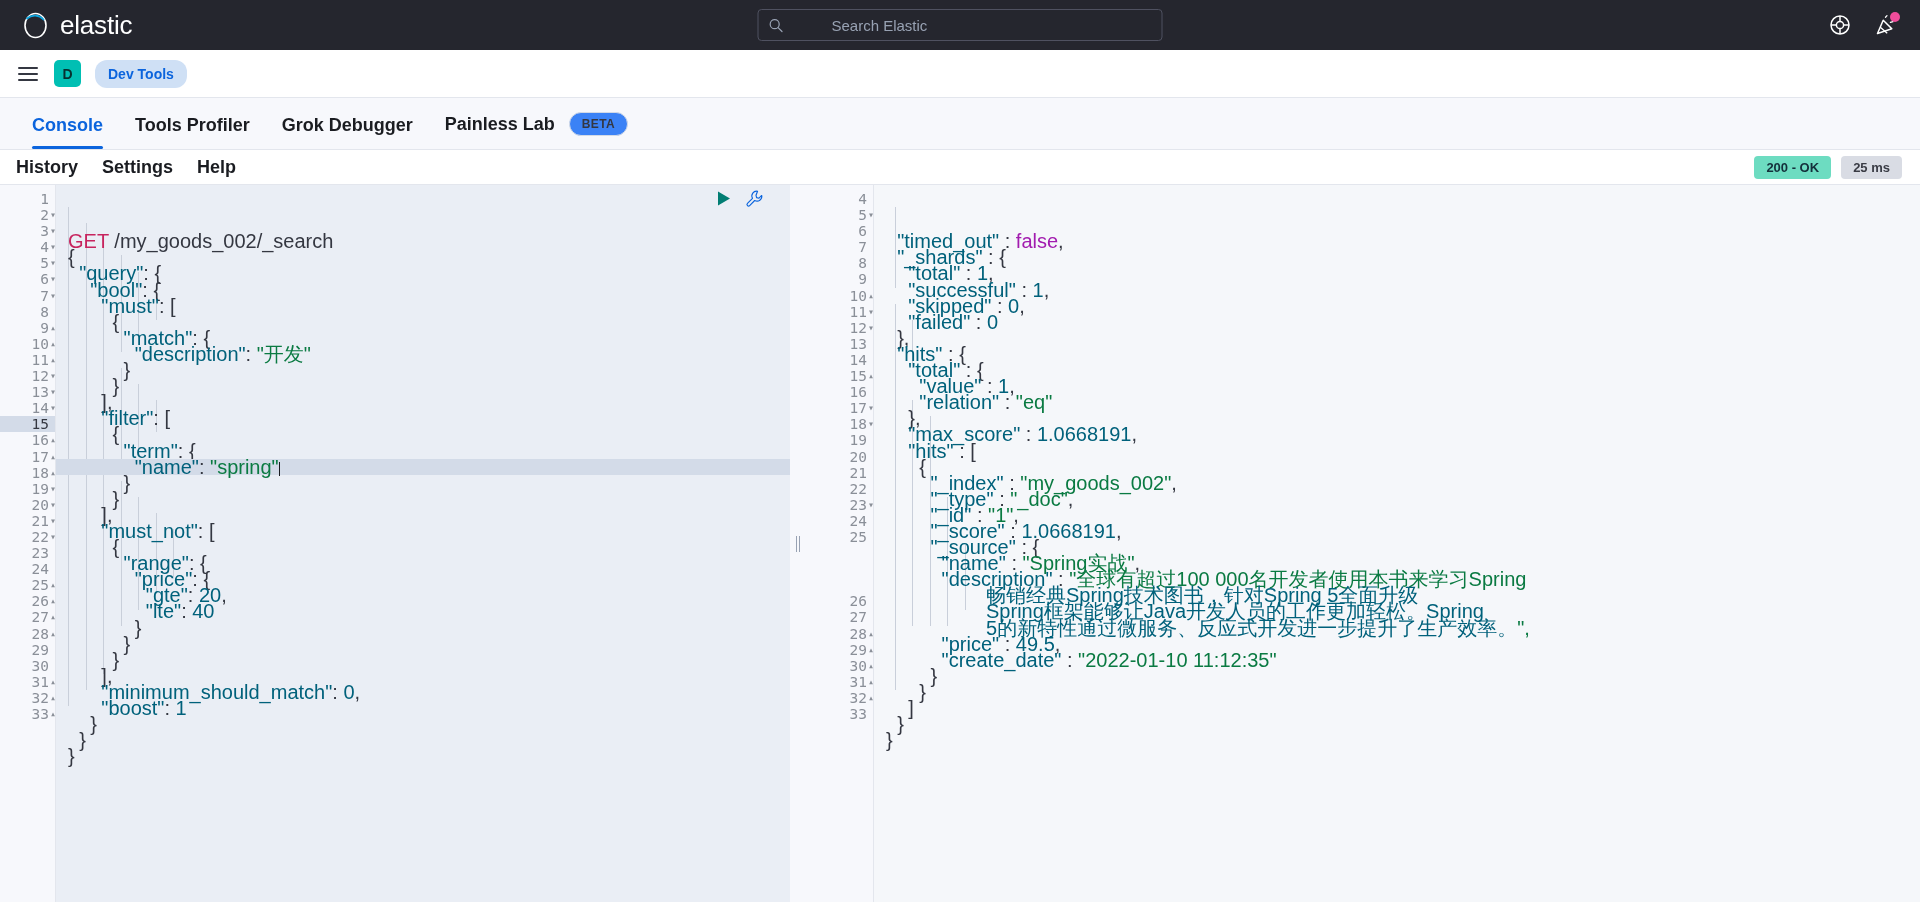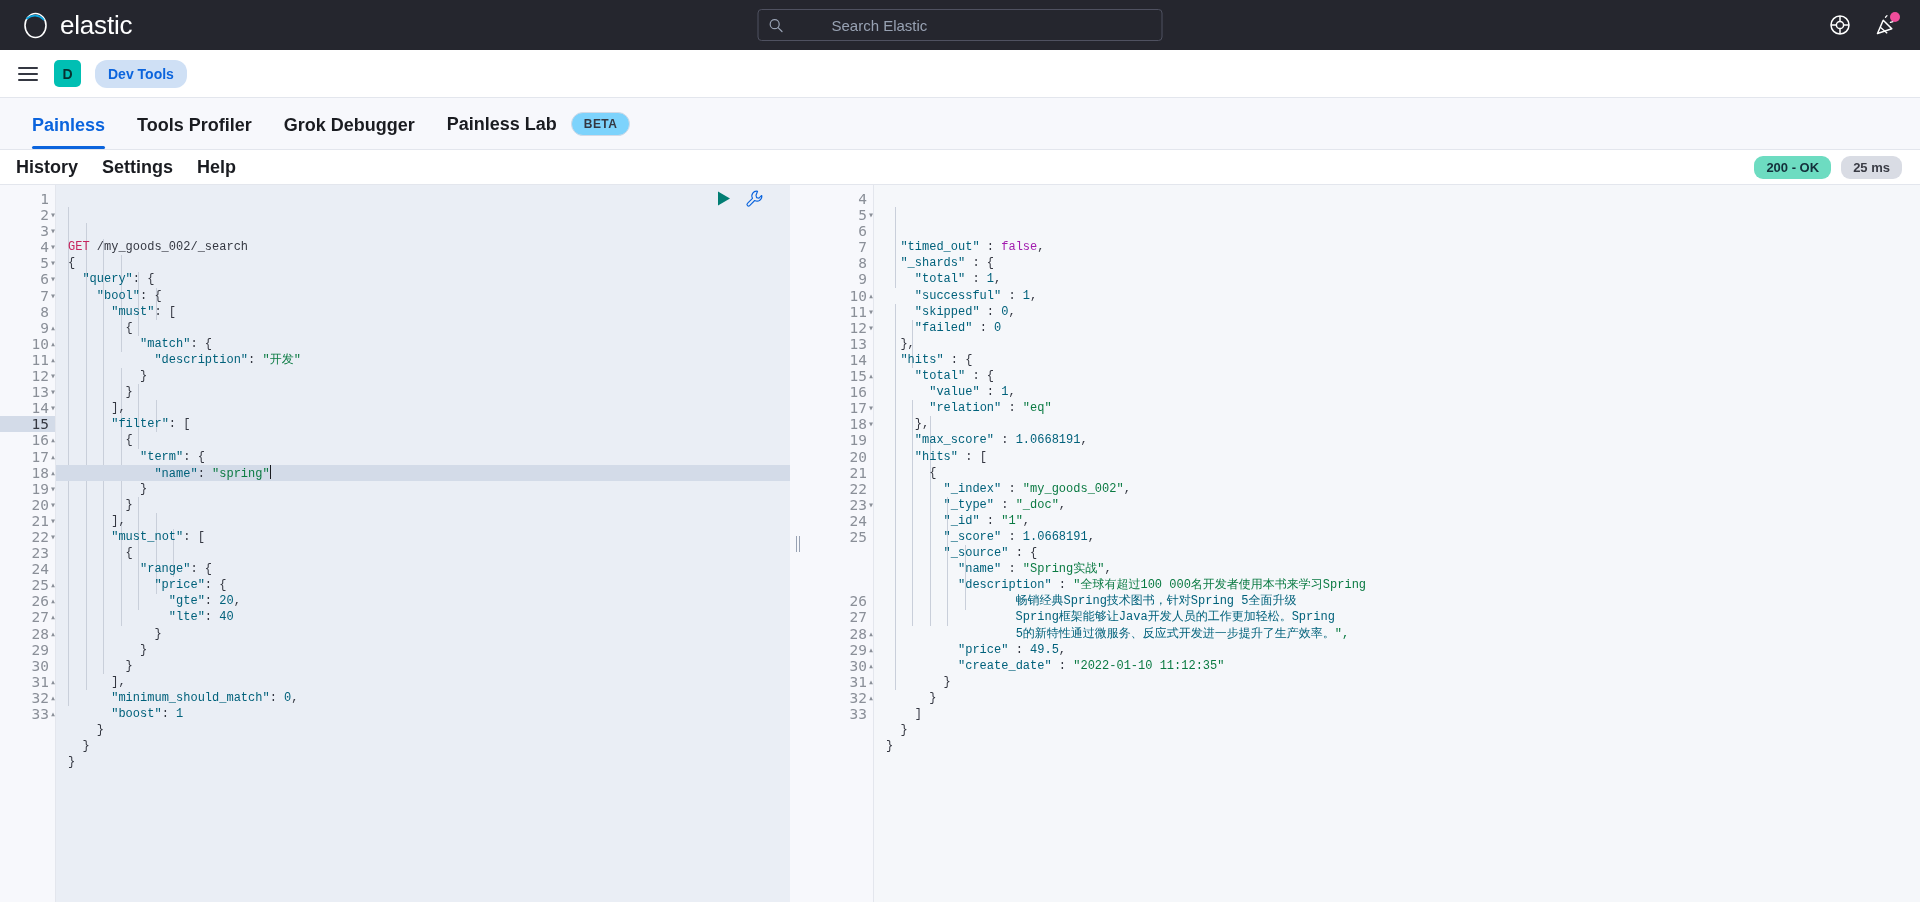--- a/index.html
+++ b/index.html
@@ -80,39 +80,39 @@
     cursor:pointer;
   }
   .tab.active { color:#0b64dd; }
   .tab.active::after {
     content:""; position:absolute; left:16px; right:16px; bottom:0;
     height:3px; background:#0b64dd; border-radius:2px;
   }
   .beta-badge {
     font-size:12px; font-weight:bold; color:#343741;
     border:1px solid #d3dae6; border-radius:20px;
-    padding:4px 12px; background:#7dd3fc; letter-spacing:0.4px;
+    padding:4px 12px; background:#3b82f6; letter-spacing:0.4px;
   }
 
   
   .sub-toolbar {
     height:34px; background:#fff;
     display:flex; align-items:center;
     padding:0 18px 0 10px;
     position:relative;
   }
   .sub-links { display:flex; gap:24px; padding-left:6px; }
   .sub-link {
     font-size:18px; font-weight:bold; color:#1a1c21; cursor:pointer;
   }
   .status-group {
     margin-left:auto; display:flex; align-items:center; gap:10px;
   }
   .status-pill {
-    font-size:13px; font-weight:bold; border-radius:9px;
+    font-size:13px; font-weight:bold; border-radius:4px;
     padding:4px 12px; color:#14303b;
   }
   .status-ok { background:#6ddcc1; }
   .status-time { background:#d9dce4; color:#3a3c45; }
 
   
   .split {
     display:flex; height:calc(902px - 50px - 48px - 52px - 34px);
     background:#f5f7fa;
     border-top:1px solid #e3e6ed;
@@ -144,23 +144,23 @@
     padding-right:6px; position:relative; white-space:nowrap;
   }
   .gutter-row .fold {
     position:absolute; right:-1px; top:0; width:10px;
     color:#8a8f98; font-size:10px; line-height:16.1px;
   }
   .gutter-row.hl { background:#d3dbe8; color:#343741; }
 
   .code {
     flex:1; position:relative;
-    padding-top:6px; padding-left:12px;
-    font-family:Liberation Mono, monospace;
-    font-size:12px; line-height:16.1px;
+    padding-left:12px;
+    font-family:Liberation Sans, sans-serif;
+    font-size:20px; line-height:16.1px;
     white-space:pre; color:#00617b;
     overflow:hidden;
   }
   .code .row { height:16.1px; position:relative; }
   .code .row.hl {
     background:#d3dbe8;
     margin-left:-12px; padding-left:12px; width:calc(100% + 12px);
   }
   .tokmethod { color:#c7245e; }
   .tokurl   { color:#343741; }
@@ -237,21 +237,21 @@
       <i></i>
       <i></i>
       <i></i>
     </div>
   <div class="space-badge">D</div>
   <div class="crumb-pill">Dev Tools</div>
 </div>
 
 <div class="tabs-row">
   <div class="tab active">
-    <span>Painless</span>
+    <span>Console</span>
   </div>
   <div class="tab">
     <span>Tools Profiler</span>
   </div>
   <div class="tab">
     <span>Grok Debugger</span>
   </div>
   <div class="tab">
     <span>Painless Lab</span>
     <span class="beta-badge">BETA</span>

